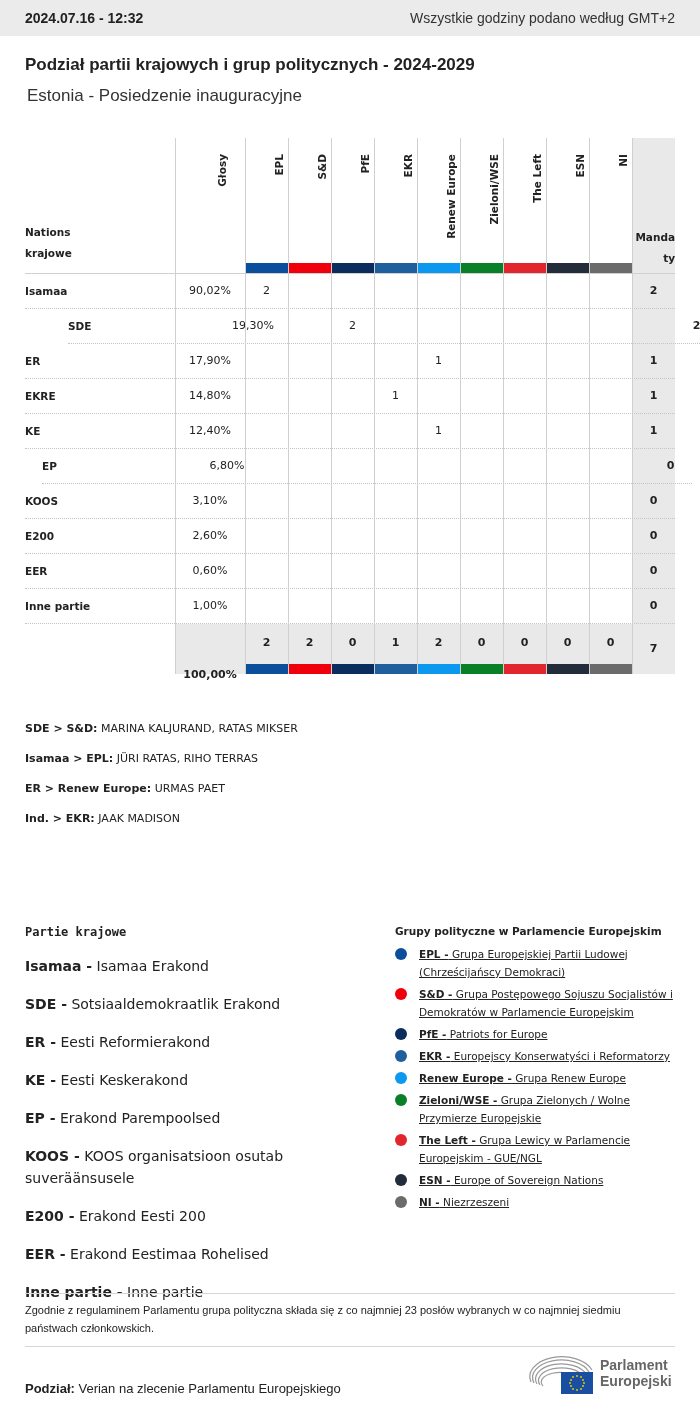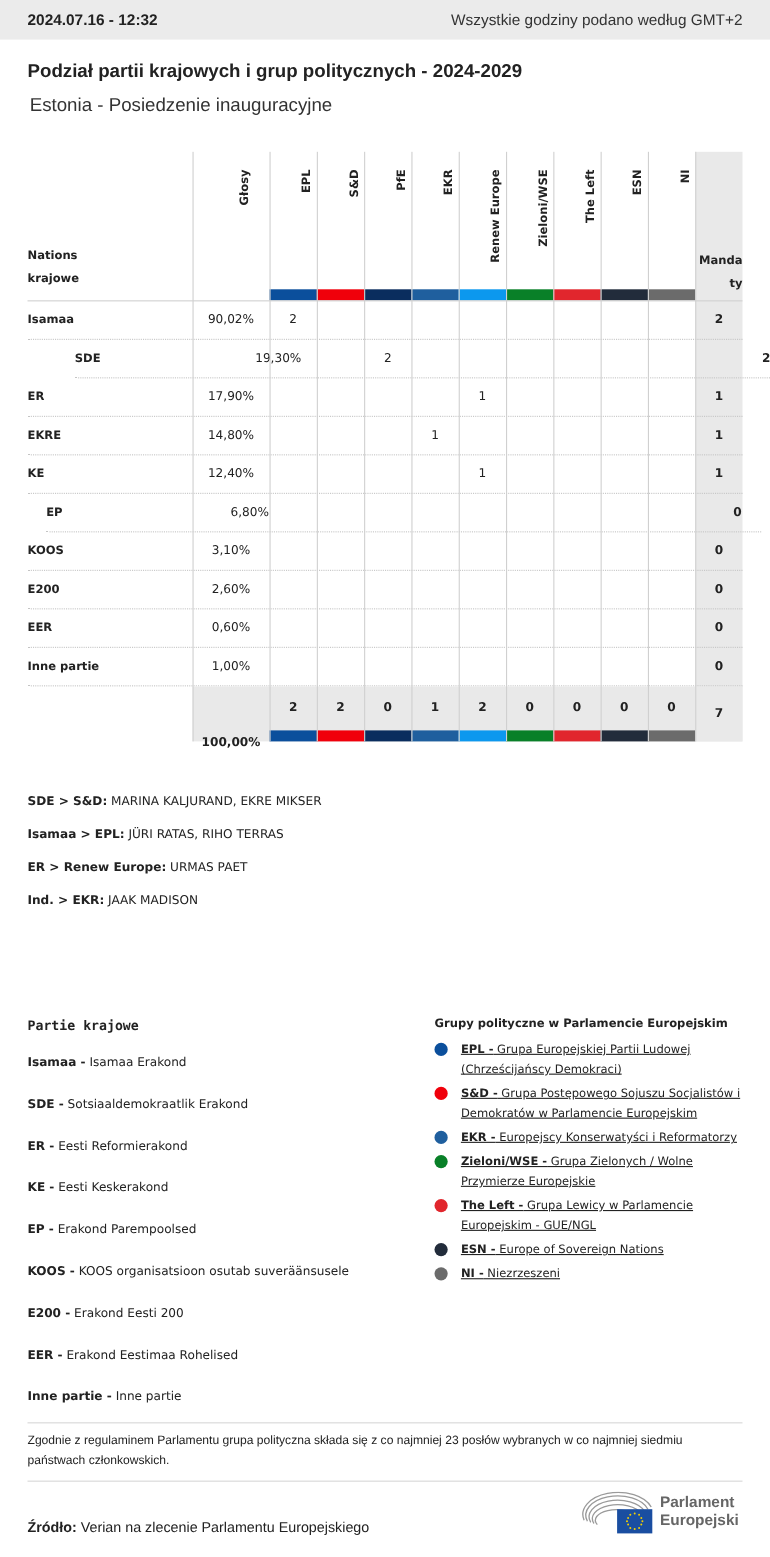--- a/index.html
+++ b/index.html
@@ -32,21 +32,21 @@
   .totals .tpct { position: absolute; left: 0; width: 70px; top: 0; line-height: 38px; font-size: 11px; font-weight: bold; text-align: center; margin-top: 32px; }
   .totals .tmand { position: absolute; left: 457px; width: 43px; top: 0; line-height: 50px; font-size: 11px; font-weight: bold; text-align: center; }
   .foot-bar { position: absolute; top: 40px; height: 10px; width: 43px; }
 
   .notes { position: absolute; left: 25px; top: 714px; }
   .notes .note { font-size: 11px; line-height: 30px; height: 30px; color: #222; }
   .notes .note b { font-weight: bold; }
 
   .legend-left { position: absolute; left: 25px; top: 925px; width: 350px; }
   .legend-left h3 { font-family: "DejaVu Sans Mono", monospace; font-weight: bold; font-size: 12px; margin-bottom: 6px; }
-  .legend-left .li { font-size: 11px; line-height: 22px; color: #222; margin-top: 16px; }
+  .legend-left .li { font-size: 14px; line-height: 22px; color: #222; margin-top: 16px; }
   .legend-right { position: absolute; left: 395px; top: 925px; width: 280px; }
   .legend-right h3 { font-size: 10.5px; font-weight: bold; margin-bottom: 8px; }
   .legend-right .gi { position: relative; padding-left: 24px; font-size: 10.5px; line-height: 18px; margin-bottom: 4px; color: #222; text-decoration: underline; }
   .legend-right .dot { position: absolute; left: 0; top: 3px; width: 12px; height: 12px; border-radius: 50%; }
 
   .hr { position: absolute; left: 25px; width: 650px; height: 1px; background: #d6d6d6; }
   .rule-note { position: absolute; left: 25px; top: 1301px; width: 640px; font-family: "Liberation Sans", sans-serif; font-size: 11px; line-height: 18px; color: #222; }
   .source { position: absolute; left: 25px; top: 1381px; font-family: "Liberation Sans", sans-serif; font-size: 13px; color: #222; }
   .source b { font-weight: bold; }
   .logo { position: absolute; left: 528px; top: 1356px; width: 150px; height: 40px; }
@@ -288,21 +288,21 @@
       <div class="col-line" style="left: 392px; top: 0px; height: 536px;"></div>
       <div class="col-line" style="left: 435px; top: 0px; height: 536px;"></div>
       <div class="col-line" style="left: 478px; top: 0px; height: 536px;"></div>
       <div class="col-line" style="left: 521px; top: 0px; height: 536px;"></div>
       <div class="col-line" style="left: 564px; top: 0px; height: 536px;"></div>
       <div class="col-line" style="left: 607px; top: 0px; height: 536px;"></div>
     </div>
 </div>
 
 <div class="notes" id="notes">
-    <div class="note"><b>SDE &gt; S&amp;D:</b><span> MARINA KALJURAND, EKRE MIKSER</span></div>
+    <div class="note"><b>SDE &gt; S&amp;D:</b><span> MARINA KALJURAND, RATAS MIKSER</span></div>
     <div class="note"><b>Isamaa &gt; EPL:</b><span> JÜRI RATAS, RIHO TERRAS</span></div>
     <div class="note"><b>ER &gt; Renew Europe:</b><span> URMAS PAET</span></div>
     <div class="note"><b>Ind. &gt; EKR:</b><span> JAAK MADISON</span></div>
   </div>
 
 <div class="legend-left">
   <h3>Partie krajowe</h3>
   <div id="lp">
       <div class="li"><b>Isamaa -</b><span> Isamaa Erakond</span></div>
       <div class="li"><b>SDE -</b><span> Sotsiaaldemokraatlik Erakond</span></div>
@@ -314,34 +314,36 @@
       <div class="li"><b>EER -</b><span> Erakond Eestimaa Rohelised</span></div>
       <div class="li"><b>Inne partie -</b><span> Inne partie</span></div>
     </div>
 </div>
 
 <div class="legend-right">
   <h3>Grupy polityczne w Parlamencie Europejskim</h3>
   <div id="lg">
       <div class="gi"><span class="dot" style="background: rgb(11, 79, 156);"></span><b>EPL -</b><span> Grupa Europejskiej Partii Ludowej (Chrześcijańscy Demokraci)</span></div>
       <div class="gi"><span class="dot" style="background: rgb(240, 0, 11);"></span><b>S&amp;D -</b><span> Grupa Postępowego Sojuszu Socjalistów i Demokratów w Parlamencie Europejskim</span></div>
+      <div class="gi"><span class="dot" style="background: rgb(10, 45, 94);"></span><b>PfE -</b><span> Patriots for Europe</span></div>
       <div class="gi"><span class="dot" style="background: rgb(31, 95, 158);"></span><b>EKR -</b><span> Europejscy Konserwatyści i Reformatorzy</span></div>
+      <div class="gi"><span class="dot" style="background: rgb(12, 152, 238);"></span><b>Renew Europe -</b><span> Grupa Renew Europe</span></div>
       <div class="gi"><span class="dot" style="background: rgb(9, 128, 40);"></span><b>Zieloni/WSE -</b><span> Grupa Zielonych / Wolne Przymierze Europejskie</span></div>
       <div class="gi"><span class="dot" style="background: rgb(225, 38, 45);"></span><b>The Left -</b><span> Grupa Lewicy w Parlamencie Europejskim - GUE/NGL</span></div>
       <div class="gi"><span class="dot" style="background: rgb(34, 44, 59);"></span><b>ESN -</b><span> Europe of Sovereign Nations</span></div>
       <div class="gi"><span class="dot" style="background: rgb(107, 107, 107);"></span><b>NI -</b><span> Niezrzeszeni</span></div>
     </div>
 </div>
 
 <div class="hr" style="top:1293px;"></div>
 <div class="rule-note">Zgodnie z regulaminem Parlamentu grupa polityczna składa się z co najmniej 23 posłów wybranych w co najmniej siedmiu państwach członkowskich.</div>
 <div class="hr" style="top:1346px;"></div>
 
 <div class="source">
-  <b>Źródło:</b><span> Verian na zlecenie Parlamentu Europejskiego</span>
+  <b>Podział:</b><span> Verian na zlecenie Parlamentu Europejskiego</span>
 </div>
 
 <div class="logo">
   <svg width="70" height="40" viewBox="0 0 70 40">
     <g fill="none" stroke="#9a9a9a" stroke-width="1.2">
       <path d="M3 26 A32 20 0 0 1 64 14"></path>
       <path d="M6 27 A28 17 0 0 1 61 16"></path>
       <path d="M9 28 A24 14 0 0 1 58 18"></path>
       <path d="M12 29 A20 11 0 0 1 55 20"></path>
       <path d="M15 30 A16 8 0 0 1 50 22"></path>

